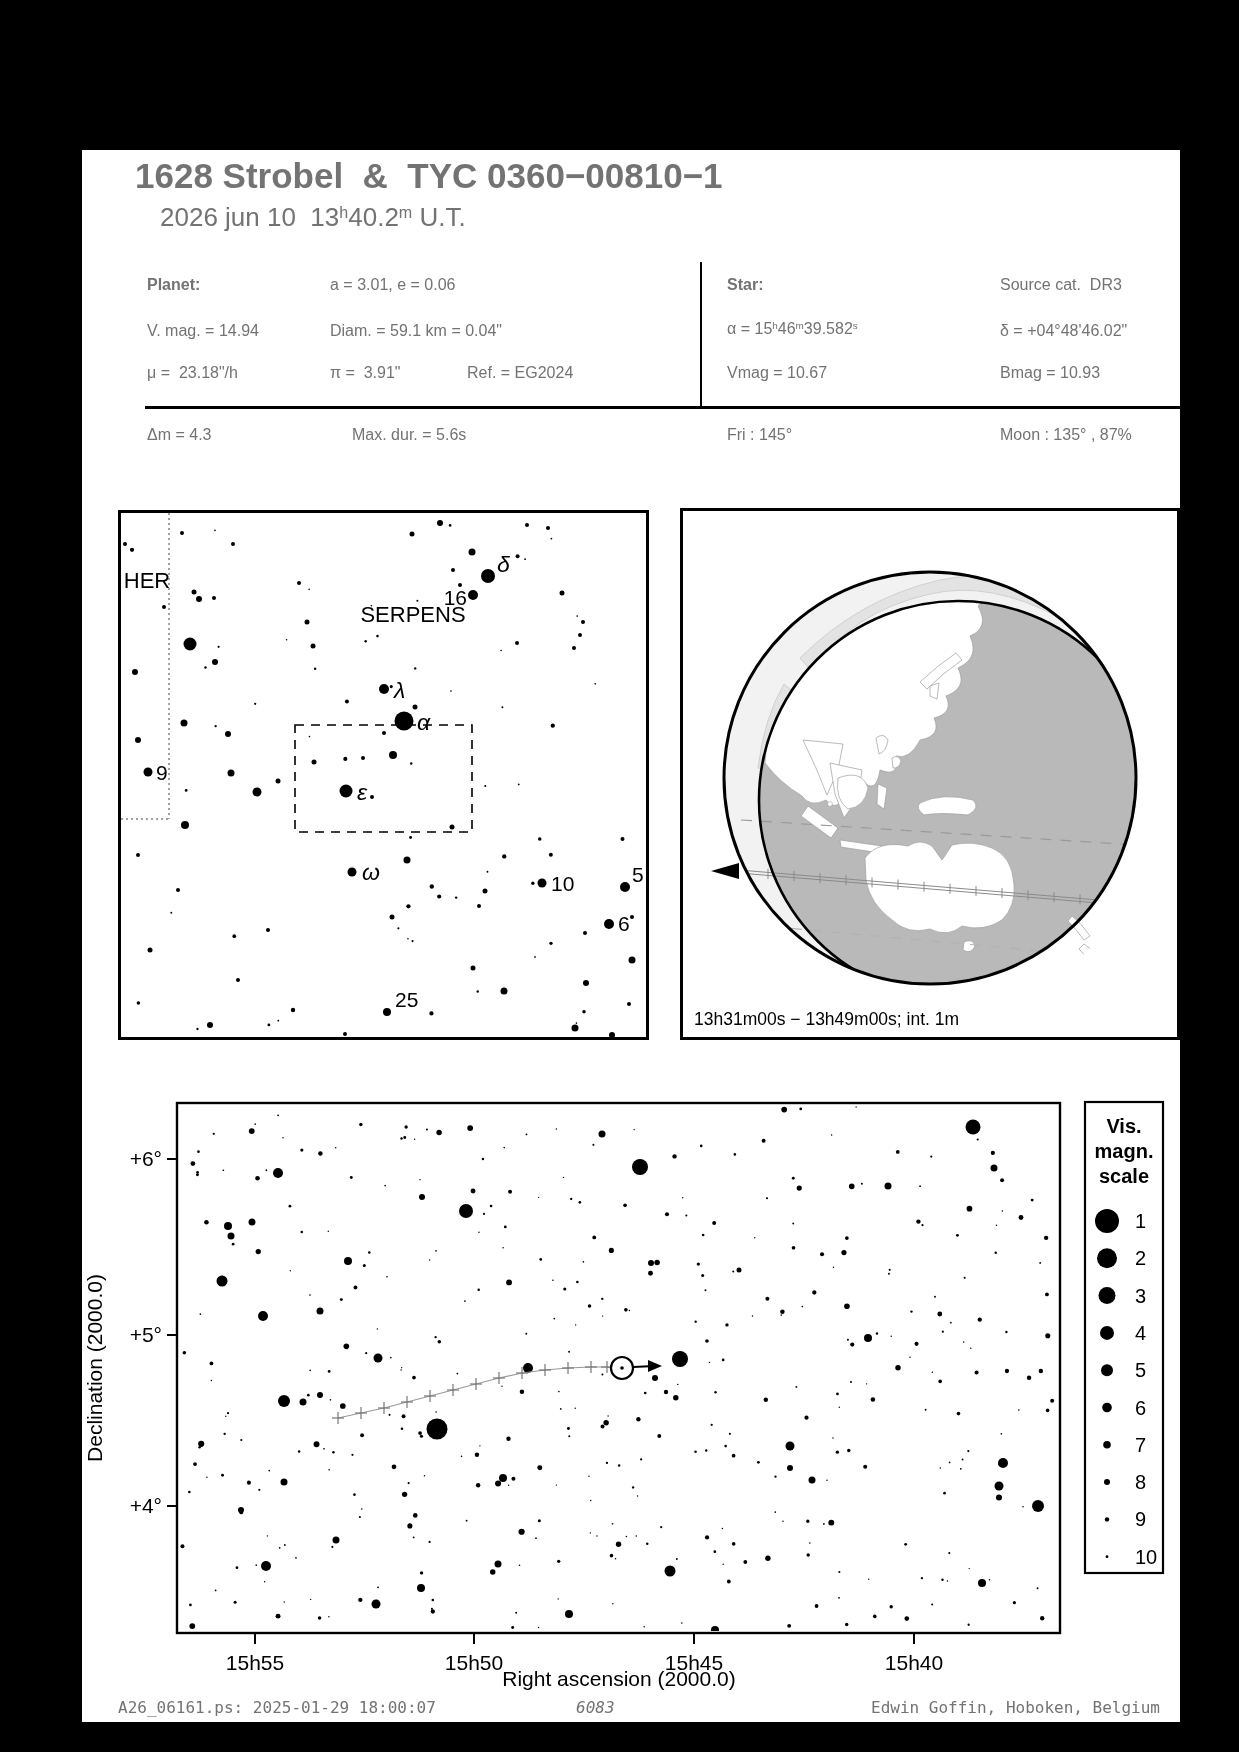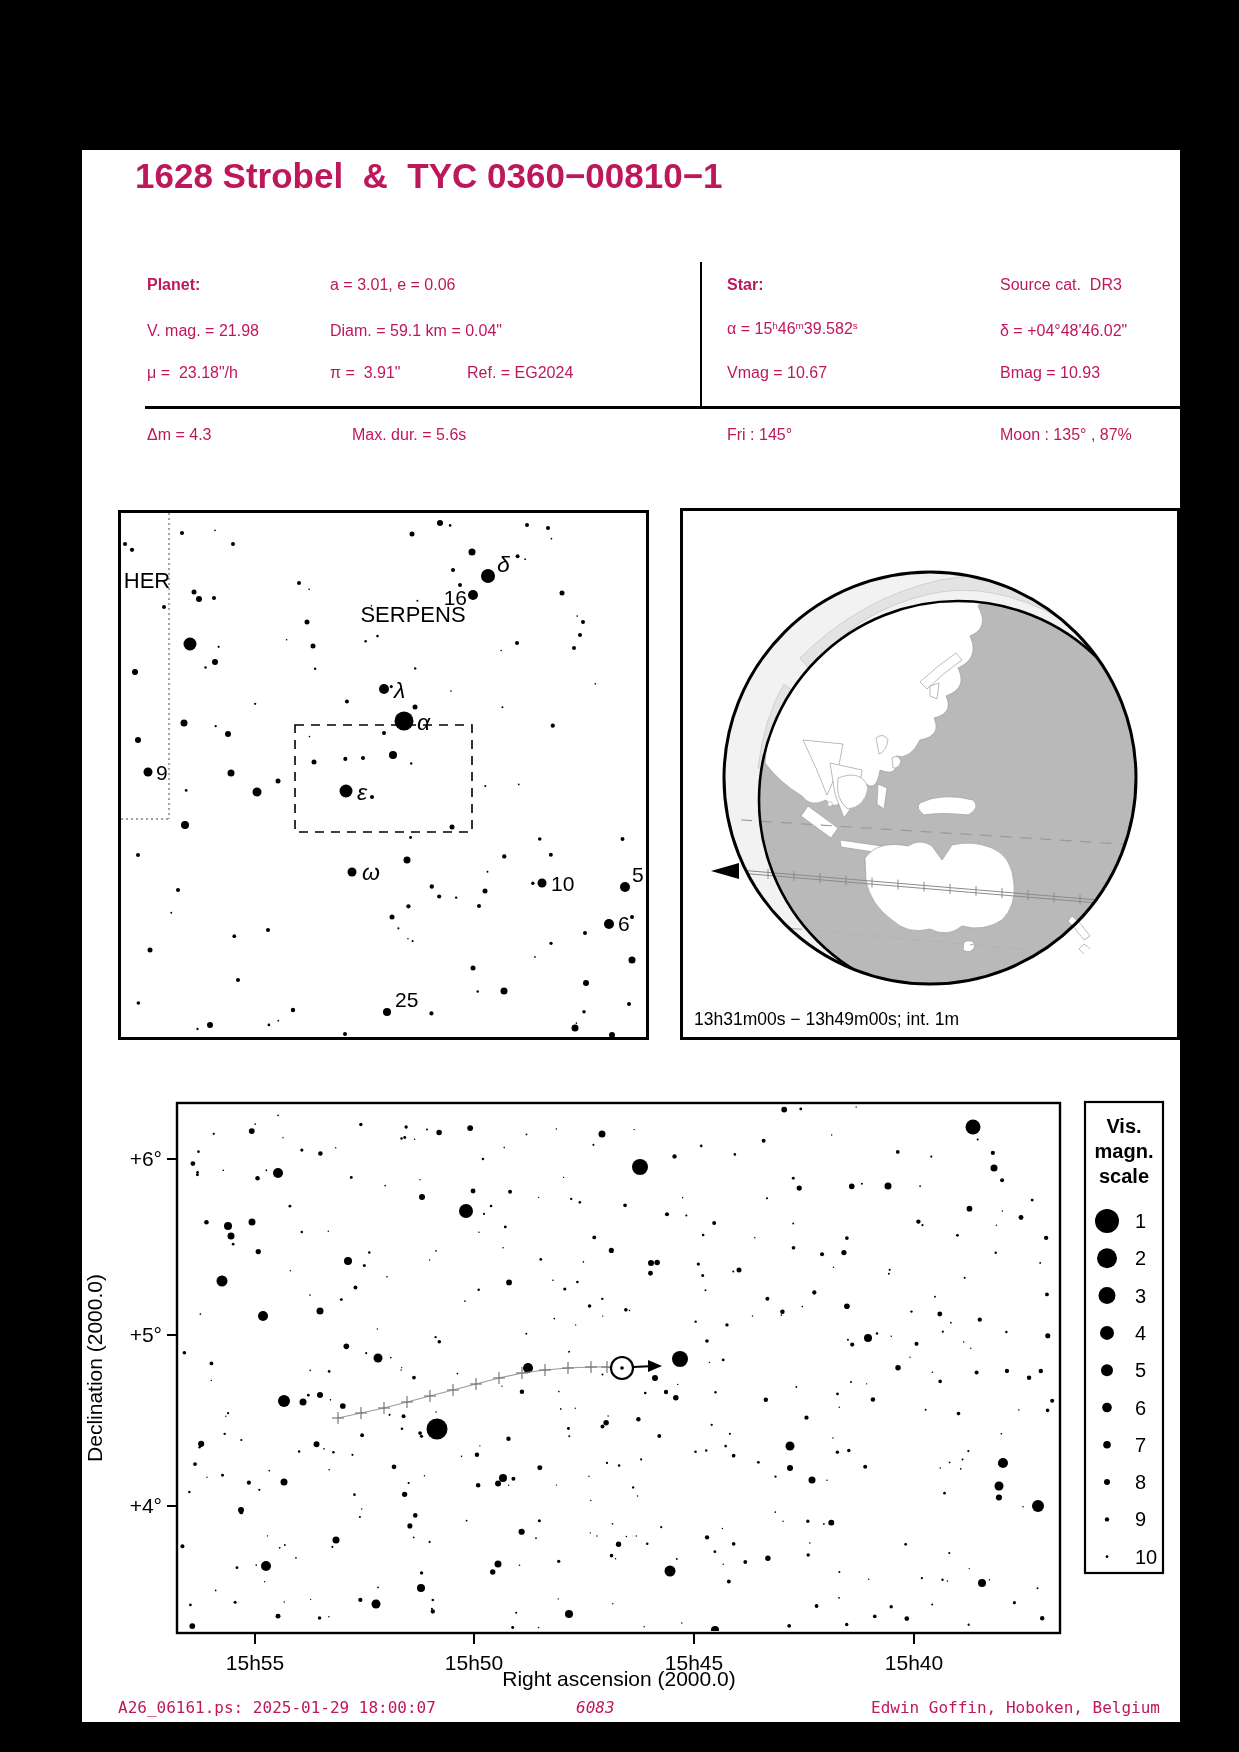--- a/index.html
+++ b/index.html
@@ -1,17 +1,17 @@
 <!DOCTYPE html>
 <html><head>
 <meta charset="utf-8">
 <style>
   html,body{margin:0;padding:0;background:#000;}
   #stage{position:relative;width:1239px;height:1752px;background:#000;overflow:hidden;
-         font-family:"Liberation Sans",sans-serif;color:#be185d;}
+         font-family:"Liberation Sans",sans-serif;color:#737373;}
   #paper{position:absolute;left:82px;top:150px;width:1098px;height:1572px;background:#fff;}
   .abs{position:absolute;}
   #title{left:53px;top:6px;font-size:35px;font-weight:bold;letter-spacing:0px;white-space:pre;}
   #subtitle{left:78px;top:52px;font-size:26px;white-space:pre;}
   .sup{font-size:0.62em;position:relative;top:-0.52em;}
   .inforow{font-size:16px;white-space:pre;}
   .b{font-weight:bold;}
   .col1{left:65px;} .col2{left:248px;} .col2b{left:385px;} .col3{left:645px;} .col4{left:918px;}
   #vdivider{left:618px;top:112px;width:2px;height:146px;background:#000;}
   #hrule{left:63px;top:256px;width:1080px;height:2.5px;background:#000;}
@@ -22,27 +22,28 @@
   #footer .fc{position:absolute;left:476px;top:0;font-style:italic;}
   #footer .fr{position:absolute;right:20px;top:0;}
 </style>
 </head>
 <body>
 
 <div id="stage">
   <div id="paper">
 
     <div class="abs" id="title">1628 Strobel  &amp;  TYC 0360−00810−1</div>
+    <div class="abs" id="subtitle"><span>2026 jun 10  13</span><span class="sup">h</span><span>40.2</span><span class="sup">m</span><span> U.T.</span></div>
 
     <div class="abs inforow b col1" style="top:126px">Planet:</div>
     <div class="abs inforow col2" style="top:126px">a = 3.01, e = 0.06</div>
     <div class="abs inforow b col3" style="top:126px">Star:</div>
     <div class="abs inforow col4" style="top:126px">Source cat.  DR3</div>
 
-    <div class="abs inforow col1" style="top:172px">V. mag. = 21.98</div>
+    <div class="abs inforow col1" style="top:172px">V. mag. = 14.94</div>
     <div class="abs inforow col2" style="top:172px">Diam. = 59.1 km = 0.04"</div>
     <div class="abs inforow col3" style="top:170px"><span>α = 15</span><span class="sup">h</span><span>46</span><span class="sup">m</span><span>39.582</span><span class="sup">s</span></div>
     <div class="abs inforow col4" style="top:172px">δ = +04°48'46.02"</div>
 
     <div class="abs inforow col1" style="top:214px">μ =  23.18"/h</div>
     <div class="abs inforow col2" style="top:214px">π =  3.91"</div>
     <div class="abs inforow col2b" style="top:214px">Ref. = EG2024</div>
     <div class="abs inforow col3" style="top:214px">Vmag = 10.67</div>
     <div class="abs inforow col4" style="top:214px">Bmag = 10.93</div>
 

